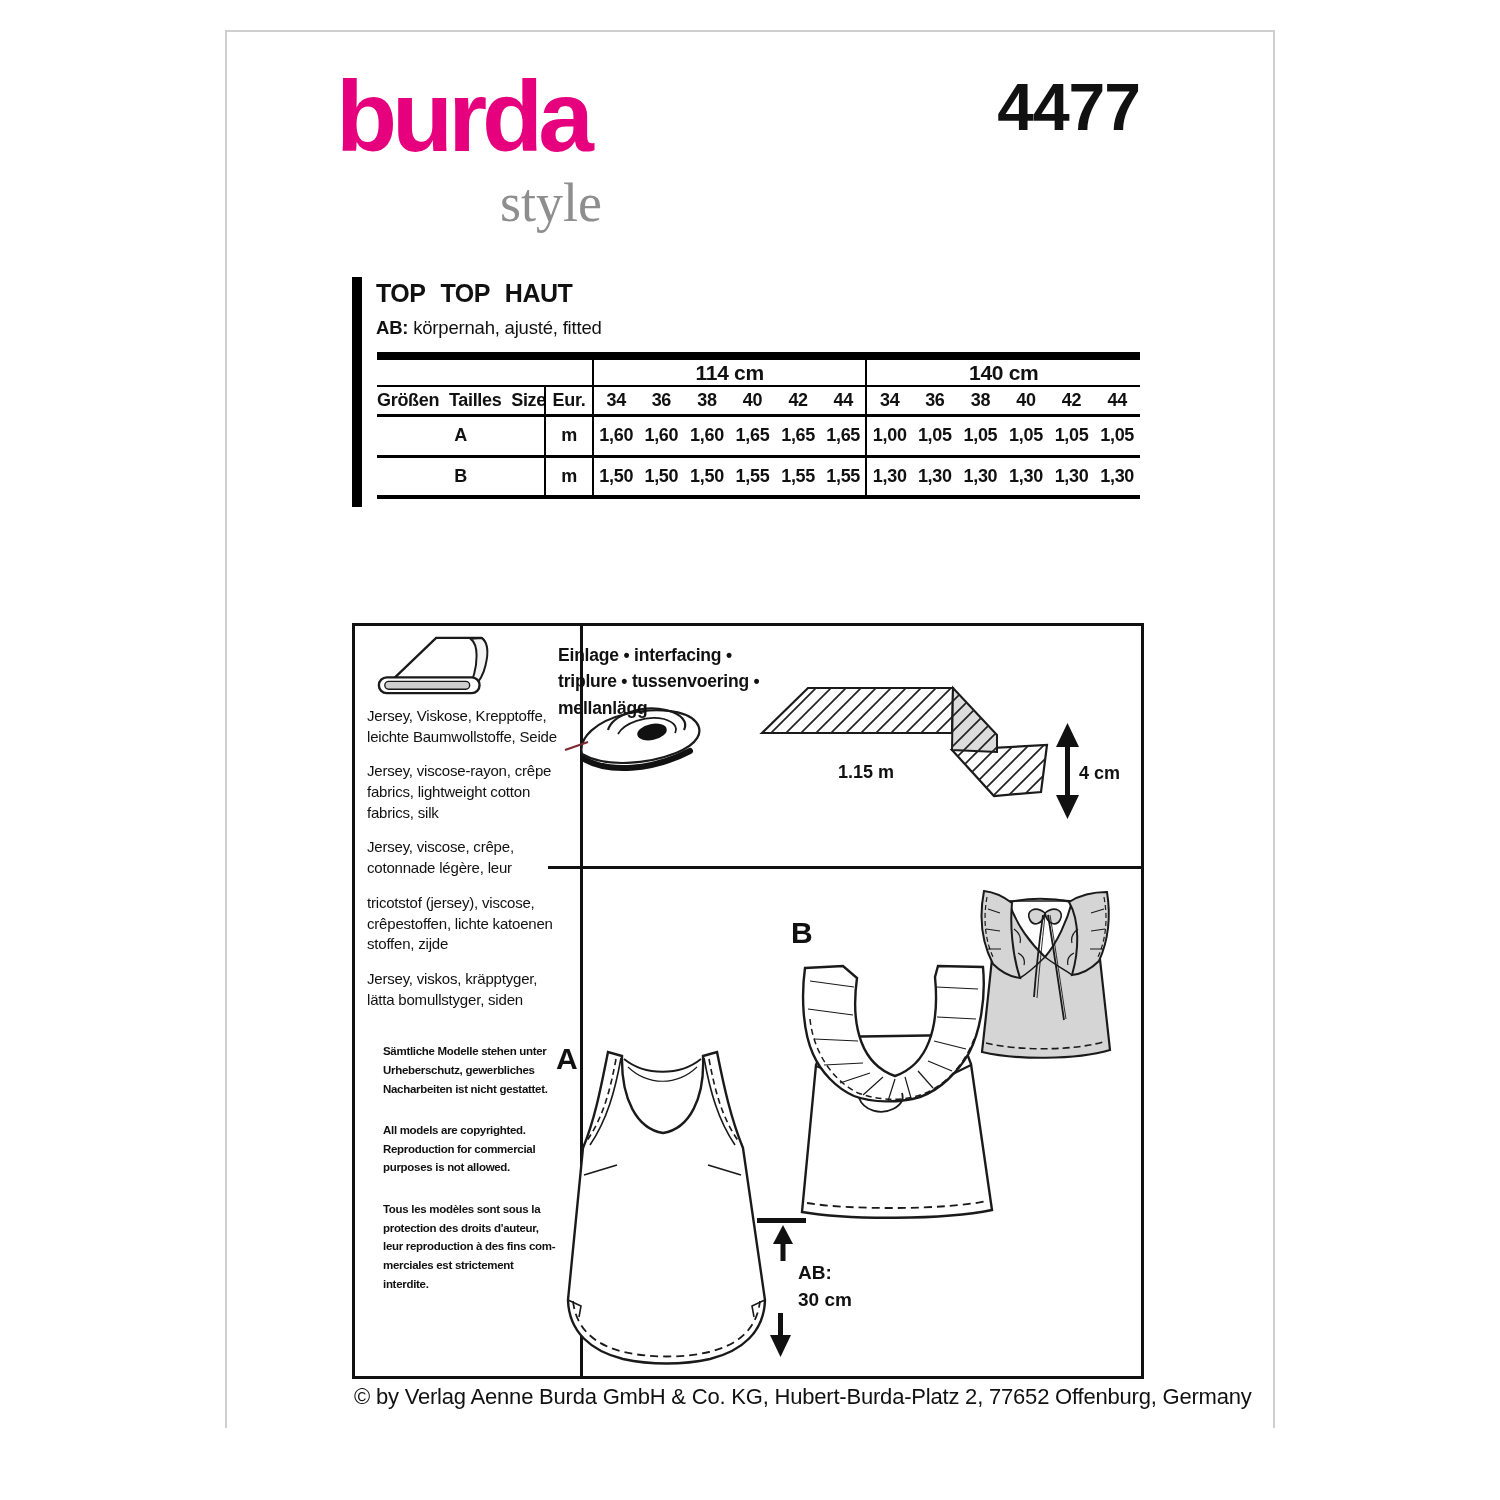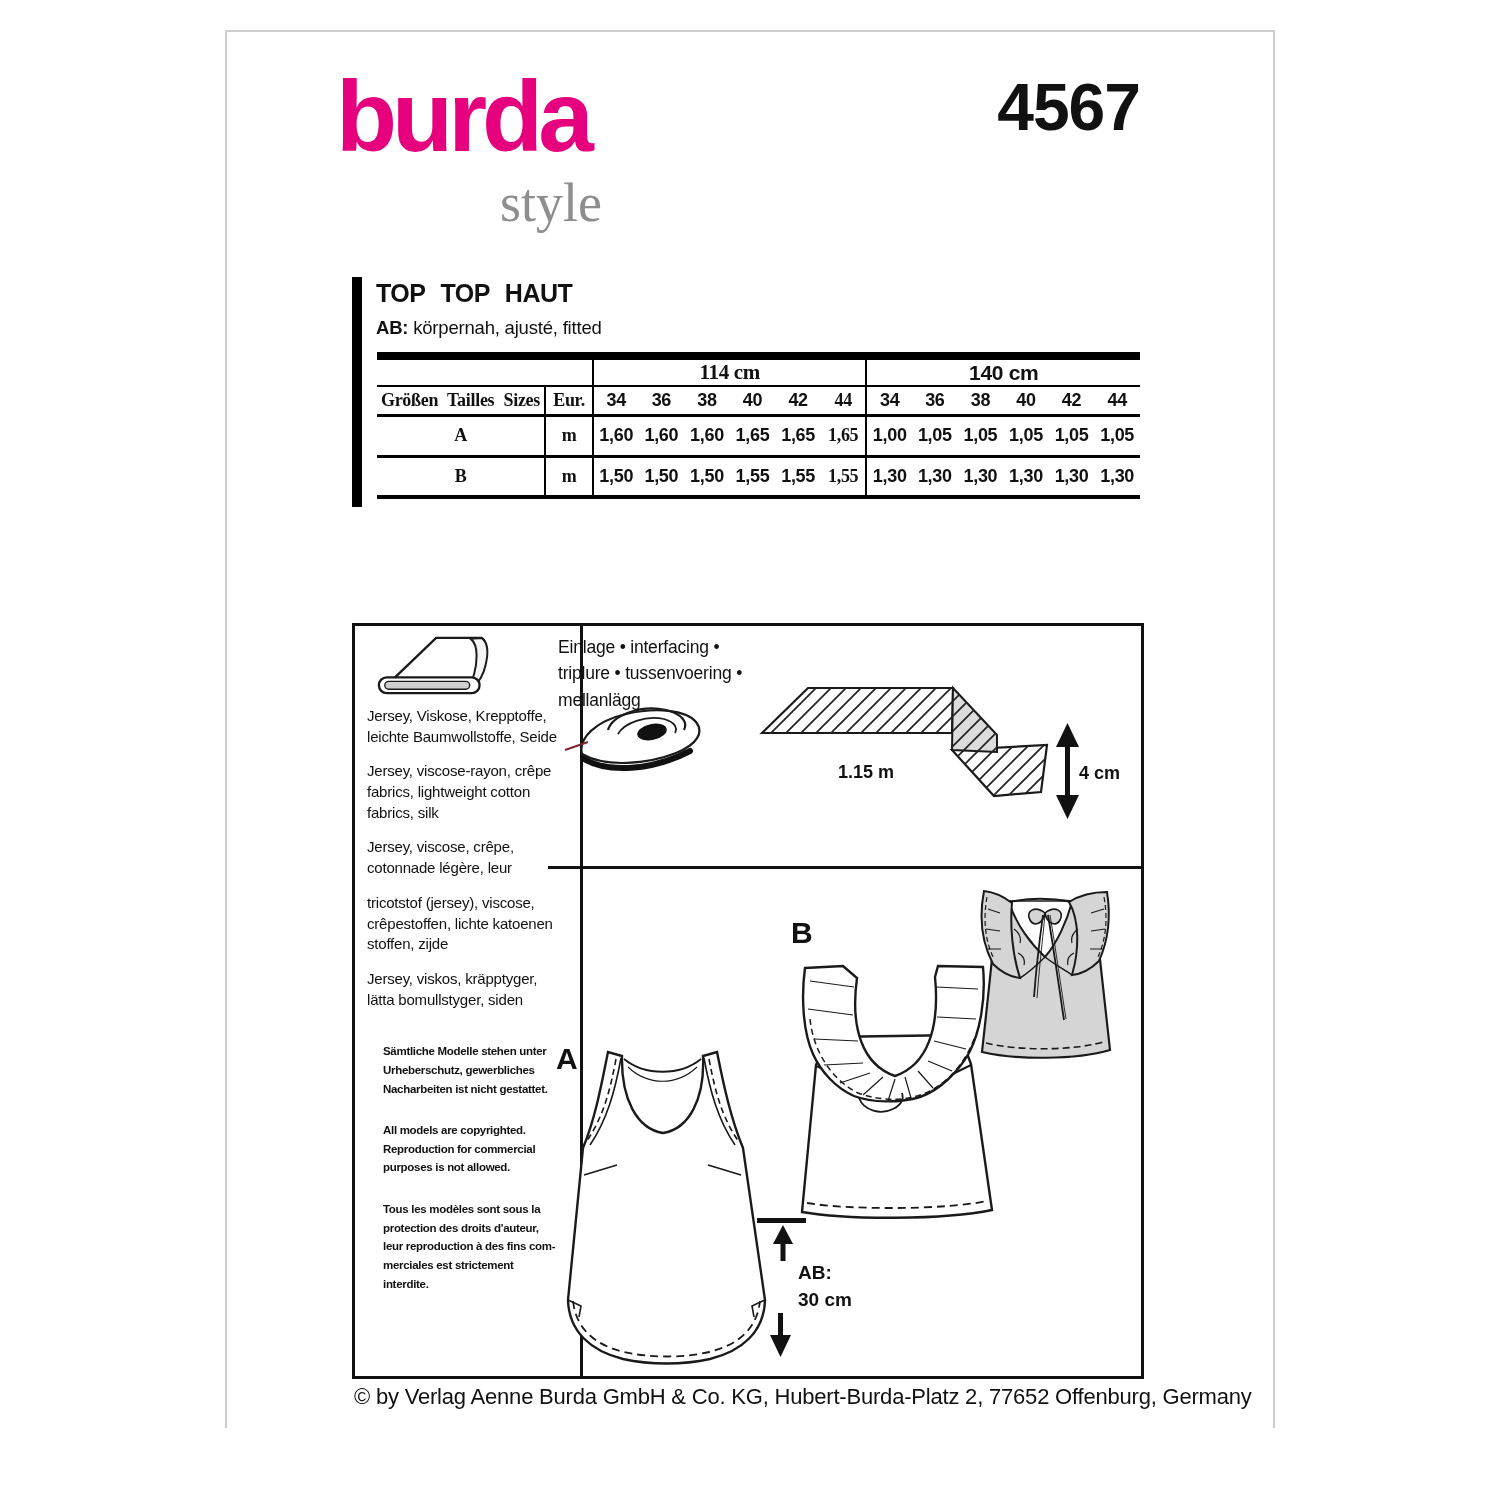--- a/index.html
+++ b/index.html
@@ -17,46 +17,46 @@
   #title-heading{left:376px;top:281px;font-size:25px;font-weight:bold;letter-spacing:-0.5px;word-spacing:9px;line-height:1;}
   #fit-line{left:376px;top:317px;font-size:18.5px;letter-spacing:-0.2px;line-height:1.2;}
   #fit-line .b{font-weight:bold;}
   
   #table-wrap{left:377px;top:352px;width:763px;}
   table.yt{border-collapse:collapse;table-layout:fixed;width:763px;border-top:8px solid #000;border-bottom:4px solid #000;}
   table.yt td{padding:0;text-align:center;vertical-align:middle;font-weight:bold;font-size:18px;letter-spacing:-0.3px;overflow:hidden;white-space:nowrap;}
   tr.cmrow{height:30px;} tr.cmrow td{border-bottom:2px solid #000;font-size:21px;}
   tr.szrow{height:29px;} tr.szrow td{border-bottom:3px solid #000;}
   tr.valrow{height:41px;} tr.rowA td{border-bottom:3px solid #000;}
-  td.vline{border-right:2px solid #000;font-family:Liberation Serif, serif;}
+  td.vline{border-right:2px solid #000;}
   td.tlabel{text-align:left;padding-left:5px;word-spacing:5px;}
   td.tright{text-align:right;padding-right:6px;}
   
   #info-box{left:352px;top:623px;width:792px;height:756px;border:3px solid #111;box-sizing:border-box;}
   #fabric-col{left:0;top:0;bottom:0;width:190px;border-right:3px solid #111;padding:4px 23px 0 12px;box-sizing:content-box;}
   #fabric-col p{margin:0 0 14px 0;font-size:15px;line-height:1.38;letter-spacing:-0.2px;}
   #fabric-col p.legal{font-size:11.5px;font-weight:bold;line-height:1.62;letter-spacing:-0.3px;margin:0 0 23px 16px;}
   #legal-spacer{height:18px;}
   #iface-cell{left:193px;top:0;right:0;height:240px;border-bottom:3px solid #111;}
-  #iface-heading{left:10px;top:8px;width:214px;font-size:17.5px;line-height:1.5;letter-spacing:-0.2px;}
+  #iface-heading{left:10px;top:16px;width:214px;font-size:17.5px;line-height:1.5;letter-spacing:-0.2px;font-weight:bold;}
   #views-cell{left:193px;top:243px;right:0;bottom:0;}
   svg{display:block;}
   svg text{font-family:"Liberation Sans",sans-serif;font-weight:bold;fill:#111;}
   
   #footer-copyright{left:354px;top:1384px;font-size:22px;letter-spacing:-0.2px;}
 </style>
 </head>
 <body>
 
 <div id="page">
   <div class="abs" id="frame"></div>
 
   <div class="abs" id="logo-main">burda</div>
   <div class="abs" id="logo-sub">style</div>
-  <div class="abs" id="pattern-number">4567</div>
+  <div class="abs" id="pattern-number">4477</div>
 
   <div class="abs" id="title-bar"></div>
   <div class="abs" id="title-heading">TOP TOP HAUT</div>
   <div class="abs" id="fit-line"><span class="b">AB:</span><span> körpernah, ajusté, fitted</span></div>
 
   <div class="abs" id="table-wrap">
     <table class="yt">
       <colgroup>
           <col style="width:168px">
           <col style="width:48px">

